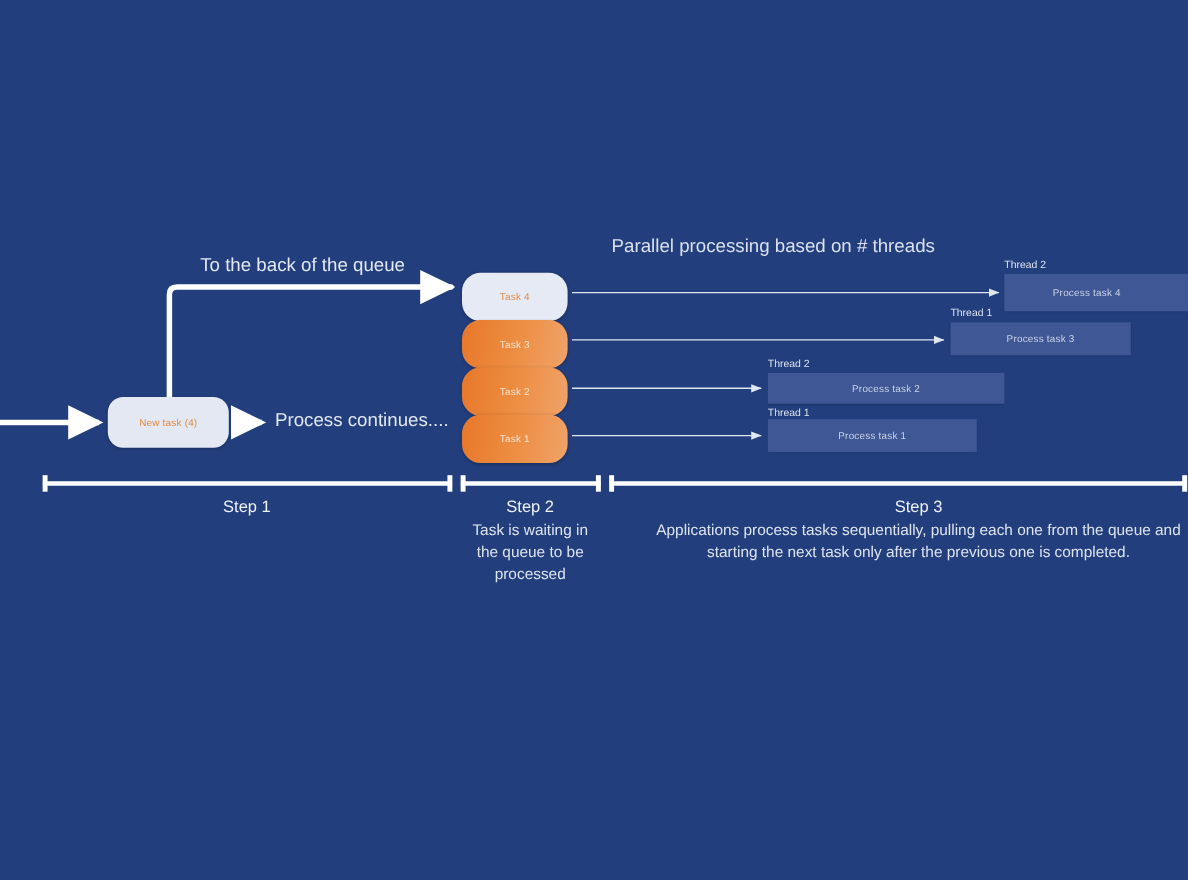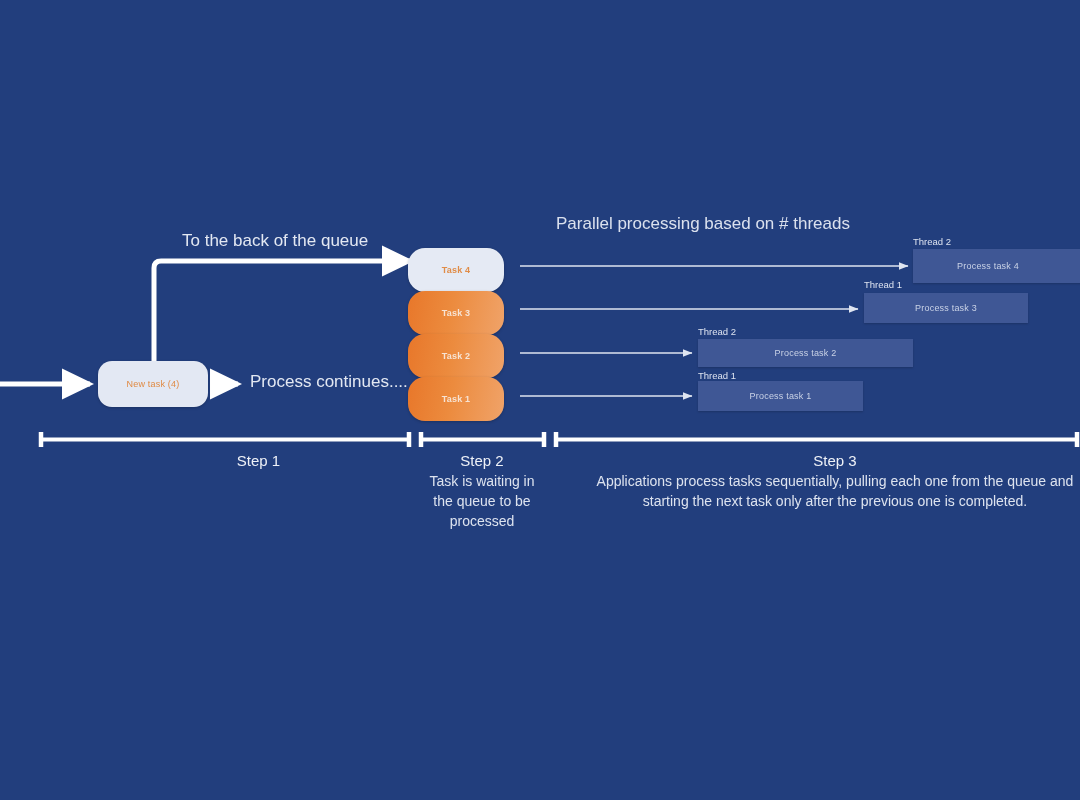--- a/index.html
+++ b/index.html
@@ -63,26 +63,25 @@
     align-items: center;
     justify-content: center;
     font-size: 9px;
     color: #e08a43;
     letter-spacing: 0.2px;
   }
 
   
   .task-box {
     position: absolute;
-    left: 408px;
+    left: 420px;
     width: 96px;
     height: 44px;
     border-radius: 17px;
     box-shadow: 0 1px 3px rgba(0,0,0,0.22);
-    font-weight: bold;
   }
   .task-box .txt {
     position: absolute;
     inset: 0;
     display: flex;
     align-items: center;
     justify-content: center;
     font-size: 9px;
     letter-spacing: 0.2px;
   }
@@ -134,21 +133,21 @@
   .step-title {
     font-size: 15px;
     color: #eef1f7;
     margin-bottom: 2px;
   }
   .step-desc {
     font-size: 14px;
     line-height: 20px;
     color: #dde3ef;
   }
-  #step1-block { left: 39px;  top: 452px; width: 371px; margin-left: 34px; }
+  #step1-block { left: 39px;  top: 452px; width: 371px; }
   #step2-block { left: 419px; top: 452px; width: 126px; }
   #step3-block { left: 573px; top: 452px; width: 524px; }
 </style>
 </head>
 <body>
 
 <div id="stage">
 
   <svg id="lines" viewBox="0 0 1080 800" xmlns="http://www.w3.org/2000/svg">
     <defs>
@@ -232,21 +231,21 @@
   <div class="proc-box" style="left:864px; top:293px; width:164px; height:30px;">
     <span class="txt">Process task 3</span>
   </div>
 
   <div class="thread-label" style="left:698px; top:326px;">Thread 2</div>
   <div class="proc-box" style="left:698px; top:339px; width:215px; height:28px;">
     <span class="txt">Process task 2</span>
   </div>
 
   <div class="thread-label" style="left:698px; top:370px;">Thread 1</div>
-  <div class="proc-box" style="left:698px; top:381px; width:165px; height:30px;">
+  <div class="proc-box" style="left:698px; top:381px; width:165px; height:30px;padding-left:25px;">
     <span class="txt">Process task 1</span>
   </div>
 
   <div class="step-block" id="step1-block">
     <div class="step-title">Step 1</div>
   </div>
 
   <div class="step-block" id="step2-block">
     <div class="step-title">Step 2</div>
     <div class="step-desc">Task is waiting in the queue to be processed</div>

